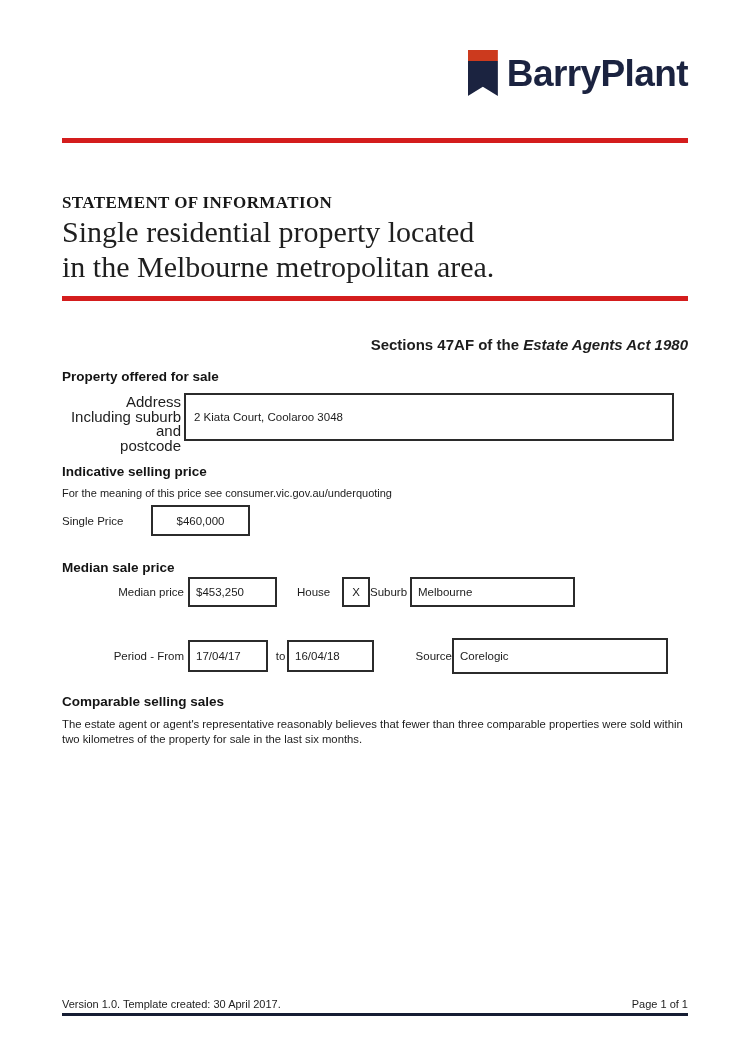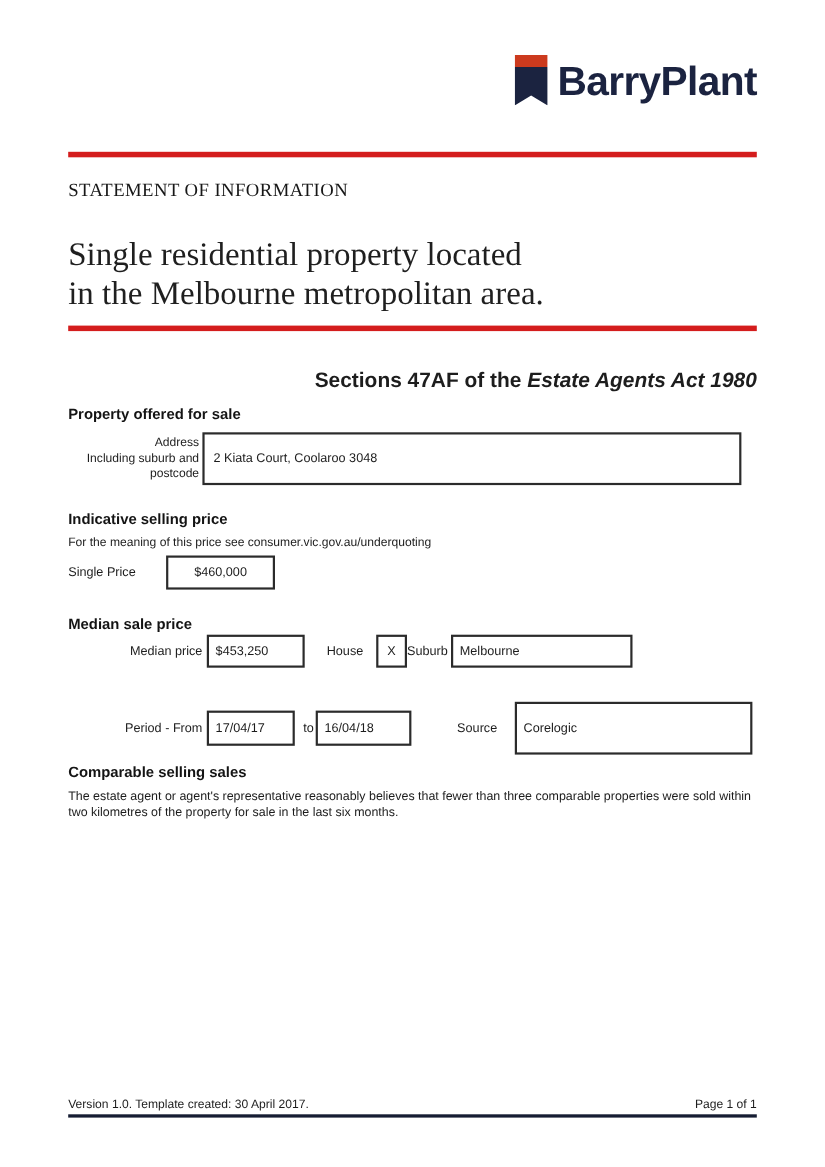--- a/index.html
+++ b/index.html
@@ -22,39 +22,39 @@
     clip-path:polygon(0 0,100% 0,100% 100%,50% 80%,0 100%);}
   .logo-text{font-family:"Liberation Sans",sans-serif;font-size:37px;font-weight:600;
     letter-spacing:-0.6px;color:var(--brand-navy);line-height:1;}
 
   
   .rule{position:absolute;left:62px;right:62px;height:5px;background:var(--rule-red);}
   .rule-top{top:138px;}
   .rule-mid{top:296px;}
 
   
-  .doc-kicker{position:absolute;left:62px;top:163px;font-family:"Liberation Serif",serif;
-    font-size:17px;font-weight:400;letter-spacing:0.4px;color:#171717;}
+  .doc-kicker{position:absolute;left:62px;top:193px;font-family:"Liberation Serif",serif;
+    font-size:17px;font-weight:700;letter-spacing:0.4px;color:#171717;}
   .doc-title{position:absolute;left:62px;top:199px;font-family:"Liberation Serif",serif;
     font-size:30px;font-weight:400;line-height:35px;color:#1f1f1f;margin-top:15px;}
 
-  .act-ref{position:absolute;right:62px;top:336px;font-size:19px;font-weight:700;text-align:right;}
+  .act-ref{position:absolute;right:62px;top:336px;font-size:15px;font-weight:700;text-align:right;}
   .act-ref em{font-style:italic;font-weight:700;}
 
   .sec-heading{position:absolute;left:62px;font-size:13.5px;font-weight:700;color:#141414;}
   .h-property{top:369px;}
   .h-indicative{top:464px;}
   .h-median{top:560px;}
   .h-comparable{top:694px;}
 
   .small-text{font-size:11px;color:#1c1c1c;}
 
   
   .address-row{position:absolute;left:62px;top:393px;width:612px;display:flex;}
-  .address-labels{width:122px;text-align:right;font-size:11px;line-height:14.6px;padding-top:2px;padding-right:3px;}
+  .address-labels{width:122px;text-align:right;font-size:15px;line-height:14.6px;padding-top:2px;padding-right:3px;}
   .address-labels span{display:block;}
   .fbox{border:2px solid var(--box-border);background:#fff;display:flex;align-items:center;font-size:11.5px;color:#1c1c1c;}
   .address-box{flex:1;height:48px;padding-left:8px;}
 
   .indicative-note{position:absolute;left:62px;top:487px;}
 
   .single-price-row{position:absolute;left:62px;top:505px;display:flex;align-items:center;}
   .single-price-row .lbl{width:89px;font-size:11.5px;}
   .single-price-box{width:99px;height:31px;justify-content:center;padding-left:0;}
 
@@ -65,21 +65,21 @@
   .lbl-right{width:122px;text-align:right;margin-right:4px;}
   .b-median{width:89px;height:30px;padding-left:6px;}
   .lbl-house{margin-left:20px;width:34px;}
   .b-house{margin-left:11px;width:28px;height:30px;justify-content:center;}
   .lbl-suburb{width:37px;}
   .b-suburb{margin-left:3px;width:165px;height:30px;padding-left:6px;}
   .b-from{width:80px;height:32px;padding-left:6px;}
   .lbl-to{margin-left:6px;width:13px;text-align:center;}
   .b-to{width:87px;height:32px;padding-left:6px;}
   .lbl-source{margin-left:37px;width:41px;text-align:right;}
-  .b-source{margin-left:16px;width:216px;height:48px;padding-left:6px;}
+  .b-source{margin-left:0;width:216px;height:36px;padding-left:6px;}
 
   .comparable-body{position:absolute;left:62px;top:717px;width:630px;font-size:11.3px;line-height:15px;color:#1c1c1c;}
 
   
   .footer-left{position:absolute;left:62px;top:998px;font-size:11px;}
   .footer-right{position:absolute;right:62px;top:998px;font-size:11px;}
   .footer-line{position:absolute;left:62px;right:62px;top:1013px;height:3px;background:var(--footer-line);}
 </style>
 </head>
 <body>

